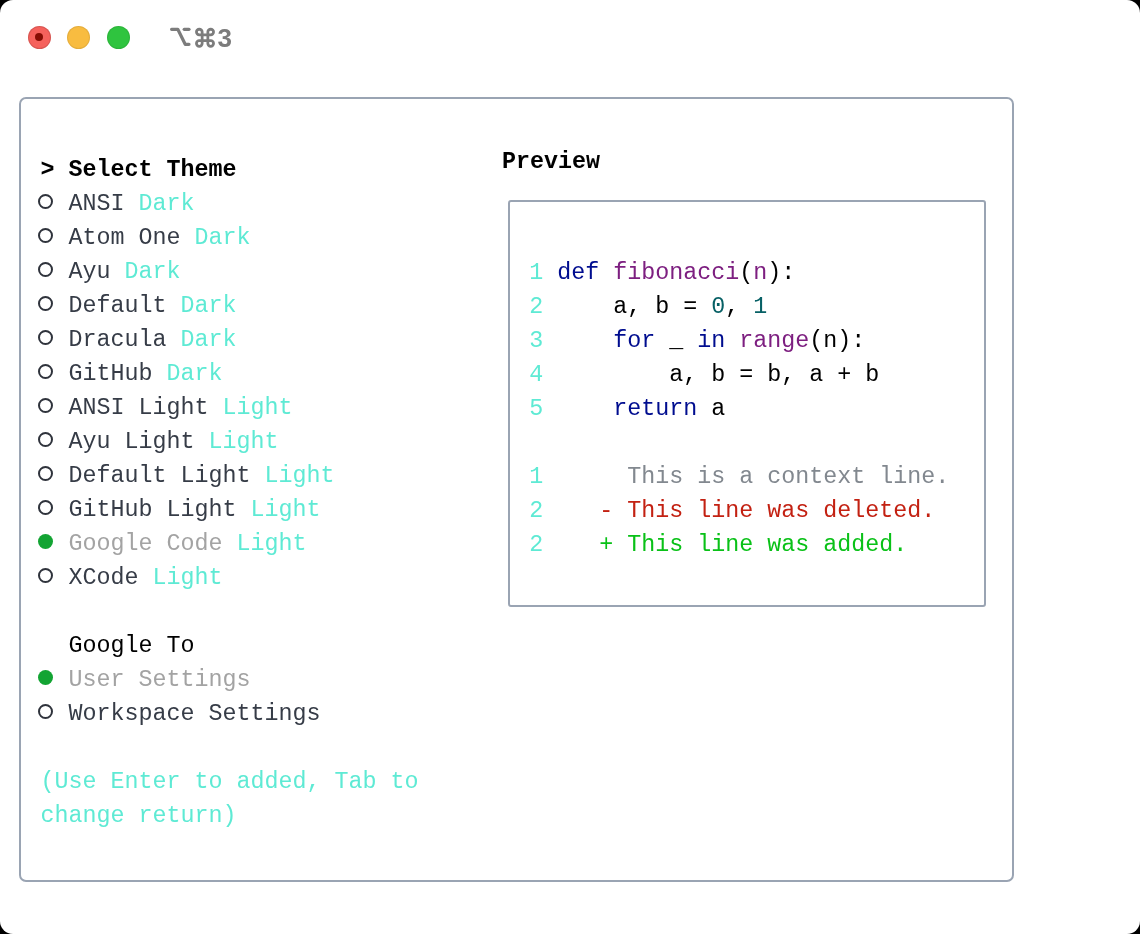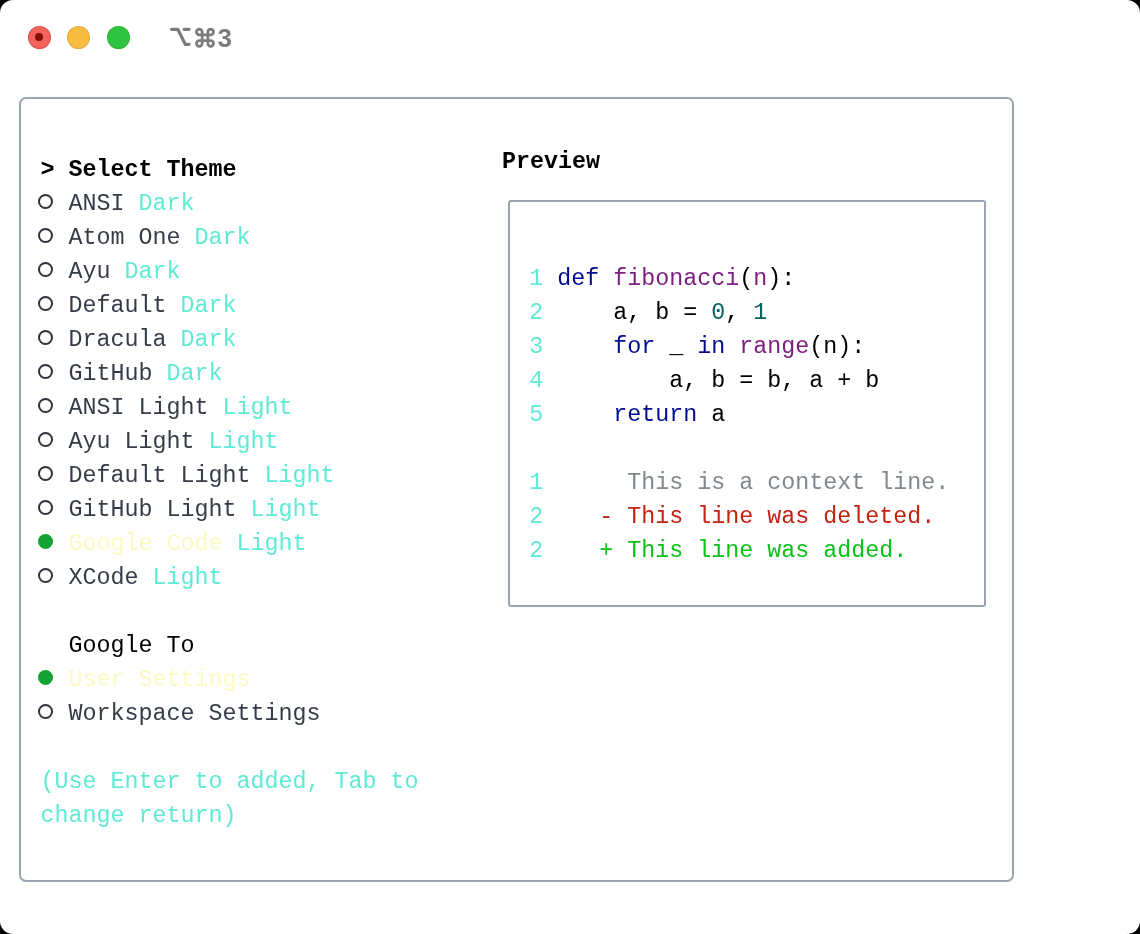--- a/index.html
+++ b/index.html
@@ -5,25 +5,25 @@
 html,body{margin:0;padding:0;}
 body{width:1140px;height:934px;background:#000;overflow:hidden;position:relative;}
 .window{position:absolute;left:0;top:0;width:1140px;height:934px;background:#fff;border-radius:13px;}
 .tl{position:absolute;border-radius:50%;}
 .dot{position:absolute;border-radius:50%;background:#860d04;width:8px;height:8px;left:7.5px;top:7.5px;}
 .titlesvg{position:absolute;left:167px;top:23px;}
 .box1{position:absolute;left:19px;top:97px;width:991px;height:781px;border:2px solid #9aa4b3;border-radius:7px;}
 .box2{position:absolute;left:508px;top:200px;width:474px;height:403px;border:2px solid #9aa4b3;border-radius:3px;}
 pre{margin:2px;position:absolute;font-family:"Liberation Mono",monospace;font-size:23.33px;line-height:34px;white-space:pre;color:#363c47;}
 #leftcol{left:38.5px;top:151.4px;}
-#rightcol{left:527.3px;top:260px;}
+#rightcol{left:527.3px;top:254px;}
 #prevlabel{left:500px;top:143px;color:#000;font-weight:bold;}
 b{color:#000;font-weight:bold;}
 .g{color:#5eead4;}
-.grn{color:#fef9c3;}
+.grn{color:#a3a3a3;}
 .kw{color:#000d8f;}
 .fn{color:#7d1f80;}
 .num{color:#076065;}
 .blk{color:#000;}
 .ctx{color:#82888f;}
 .del{color:#c32112;}
 .add{color:#09c117;}
 .radio{position:absolute;width:11px;height:11px;border:2px solid #2f333c;border-radius:50%;}
 .radiof{position:absolute;width:15.5px;height:15.5px;border-radius:50%;background:#13a433;}
 </style>

